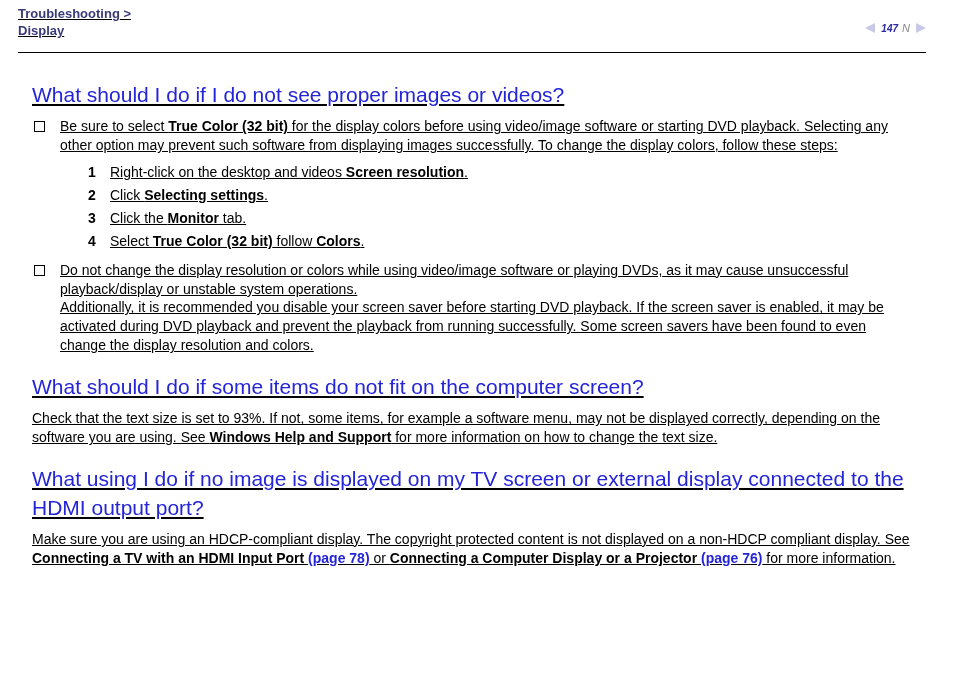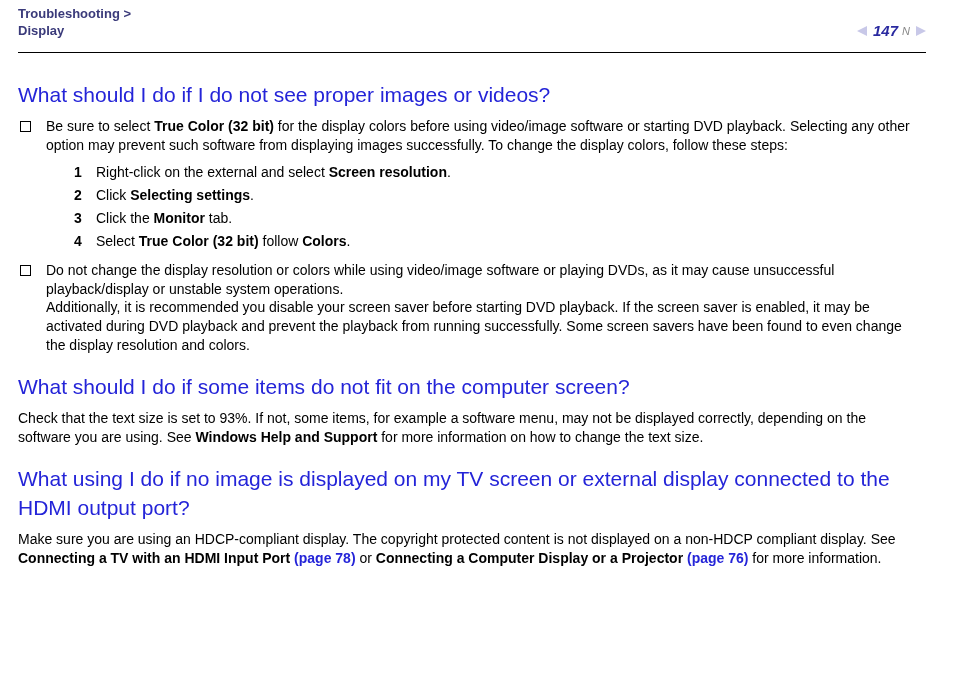--- a/index.html
+++ b/index.html
@@ -7,20 +7,21 @@
     margin: 0; padding: 0;
     width: 954px; height: 674px;
     background: #fff;
     font-family: Arial, Helvetica, sans-serif;
     color: #000;
   }
   .page {
     position: relative;
     width: 954px; height: 512px;
     padding: 0;
+    text-decoration: underline;
   }
   .header {
     position: relative;
     padding: 6px 42px 0 18px;
     height: 52px;
   }
   .breadcrumb {
     font-size: 13px;
     font-weight: bold;
     color: #3a3a7a;
@@ -28,39 +29,39 @@
   }
   .pagenum-wrap {
     position: absolute;
     right: 28px;
     top: 22px;
     display: flex;
     align-items: center;
     gap: 4px;
   }
   .pagenum {
-    font-size: 15px;
+    font-size: 10px;
     font-weight: bold;
     font-style: italic;
     color: #2a2aa0;
   }
   .tri {
     width: 0; height: 0;
     border-top: 5px solid transparent;
     border-bottom: 5px solid transparent;
   }
   .tri-left  { border-right: 10px solid #c8c8e8; margin-right: 2px; }
   .tri-right { border-left: 10px solid #c8c8e8; margin-left: 2px; }
   .rule {
     border: none;
     border-top: 1px solid #000;
     margin: 0 28px 0 18px;
   }
   .content {
-    padding: 18px 42px 0 18px;
+    padding: 18px 42px 0 32px;
     font-size: 14px;
     line-height: 1.35;
   }
   h2.q {
     color: #2424d8;
     font-weight: normal;
     font-size: 21px;
     margin: 18px 0 8px 0;
   }
   h2.q.first { margin-top: 10px; }
@@ -124,21 +125,21 @@
   <div class="content">
 
     <h2 class="q first">What should I do if I do not see proper images or videos?</h2>
 
     <ul class="sq-list">
       <li>
         <span>Be sure to select </span><span class="b">True Color (32 bit)</span><span> for the display colors before using video/image software or starting DVD playback. Selecting any other option may prevent such software from displaying images successfully. To change the display colors, follow these steps:</span>
 
         <ol class="steps">
           <li>
-            <span>Right-click on the external and select </span><span class="b">Screen resolution</span><span>.</span>
+            <span>Right-click on the desktop and videos </span><span class="b">Screen resolution</span><span>.</span>
           </li>
           <li>
             <span>Click </span><span class="b">Selecting settings</span><span>.</span>
           </li>
           <li>
             <span>Click the </span><span class="b">Monitor</span><span> tab.</span>
           </li>
           <li>
             <span>Select </span><span class="b">True Color (32 bit)</span><span> follow </span><span class="b">Colors</span><span>.</span>
           </li>

